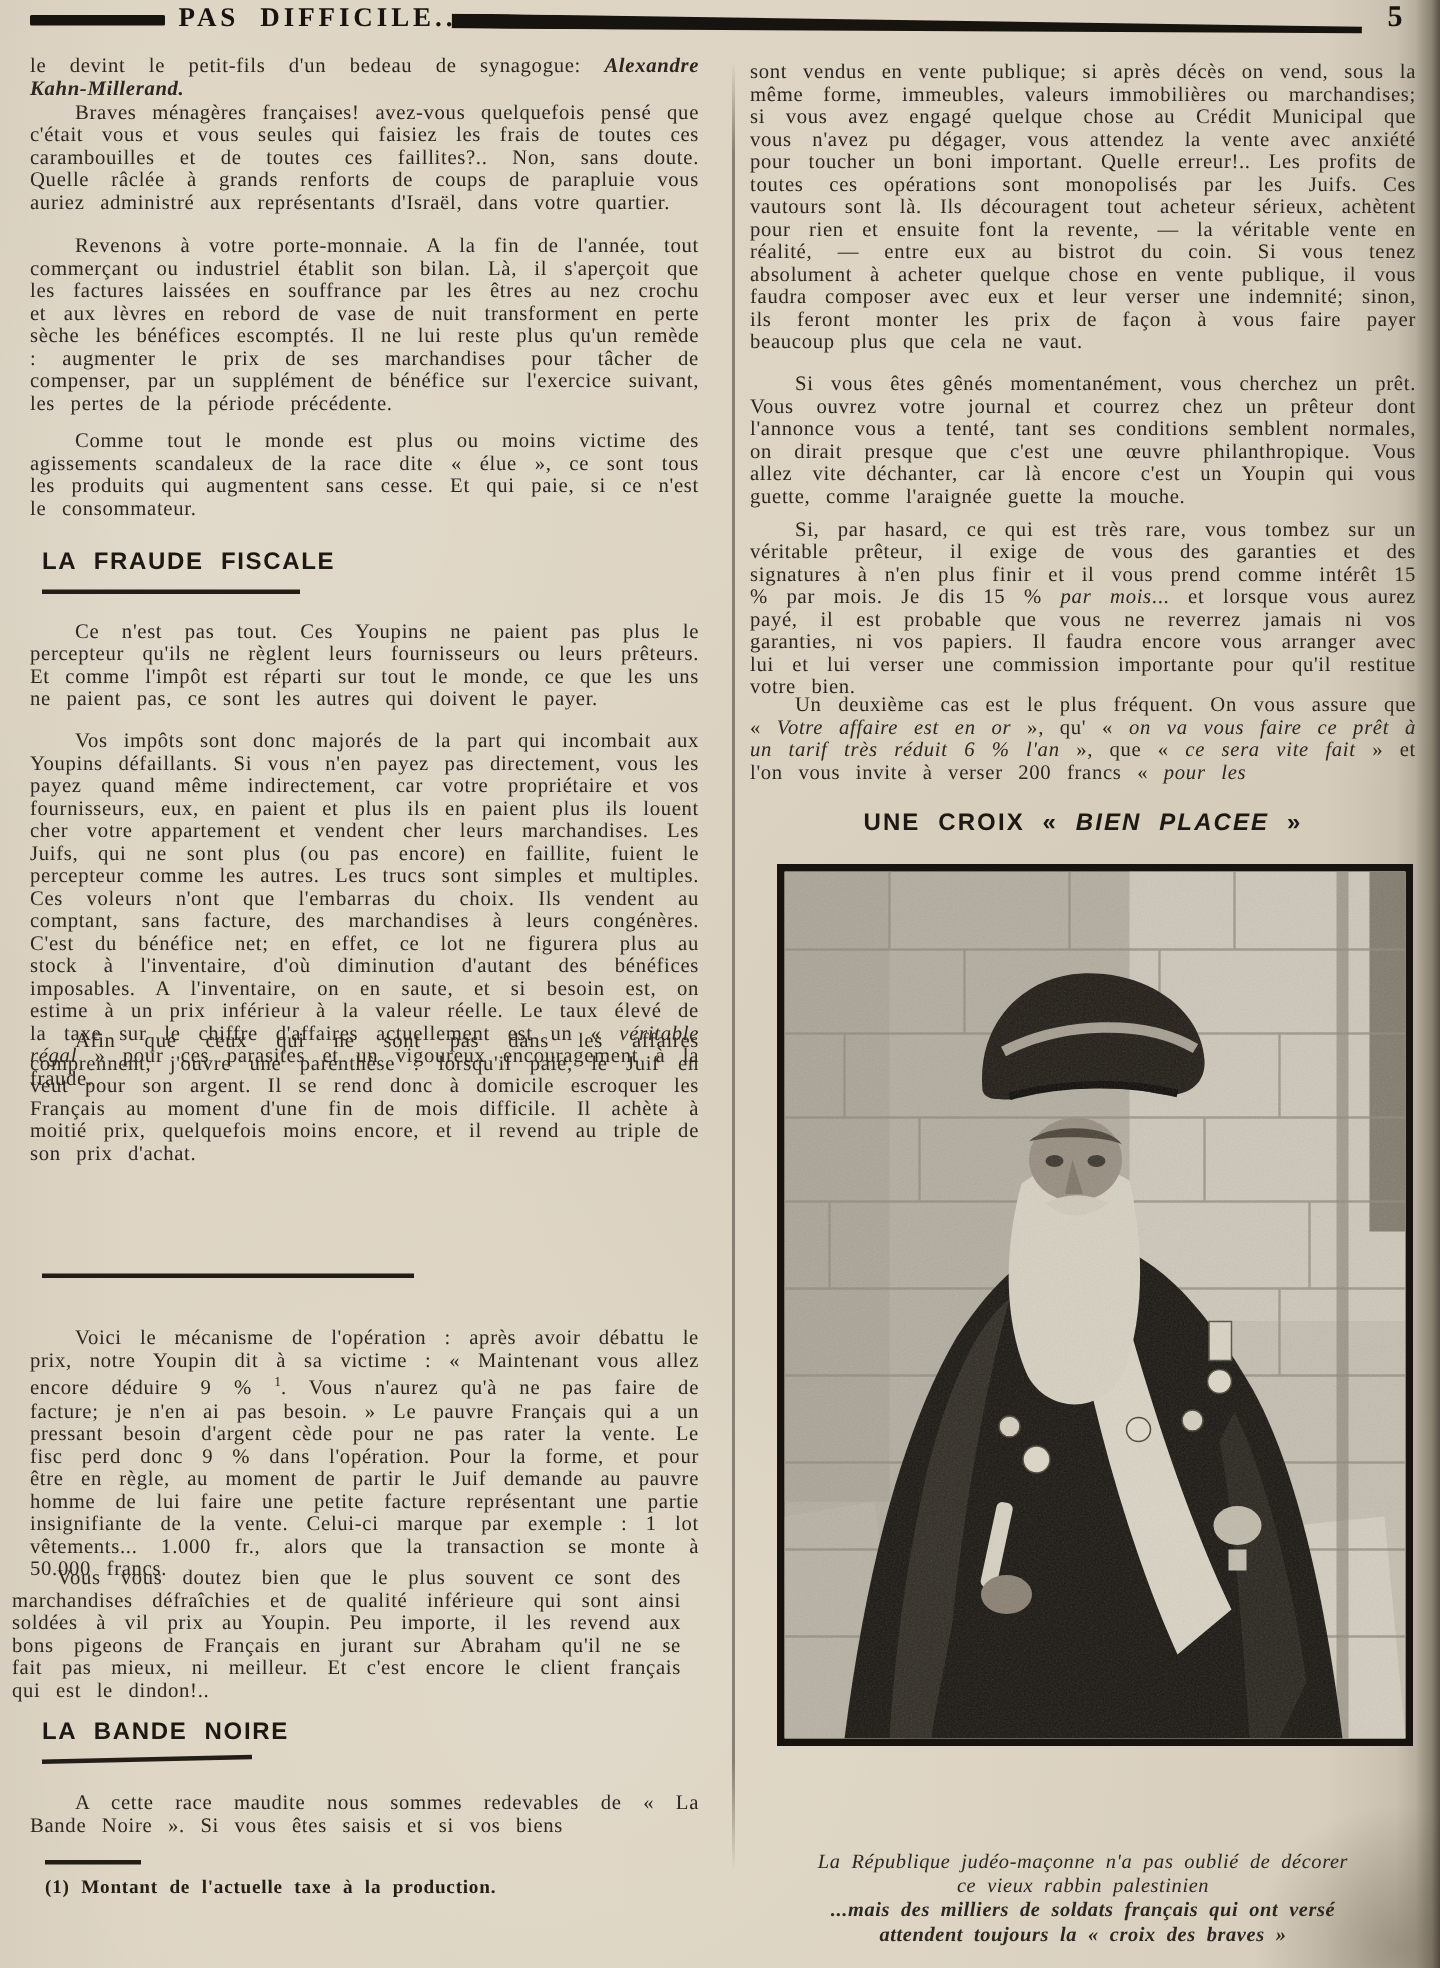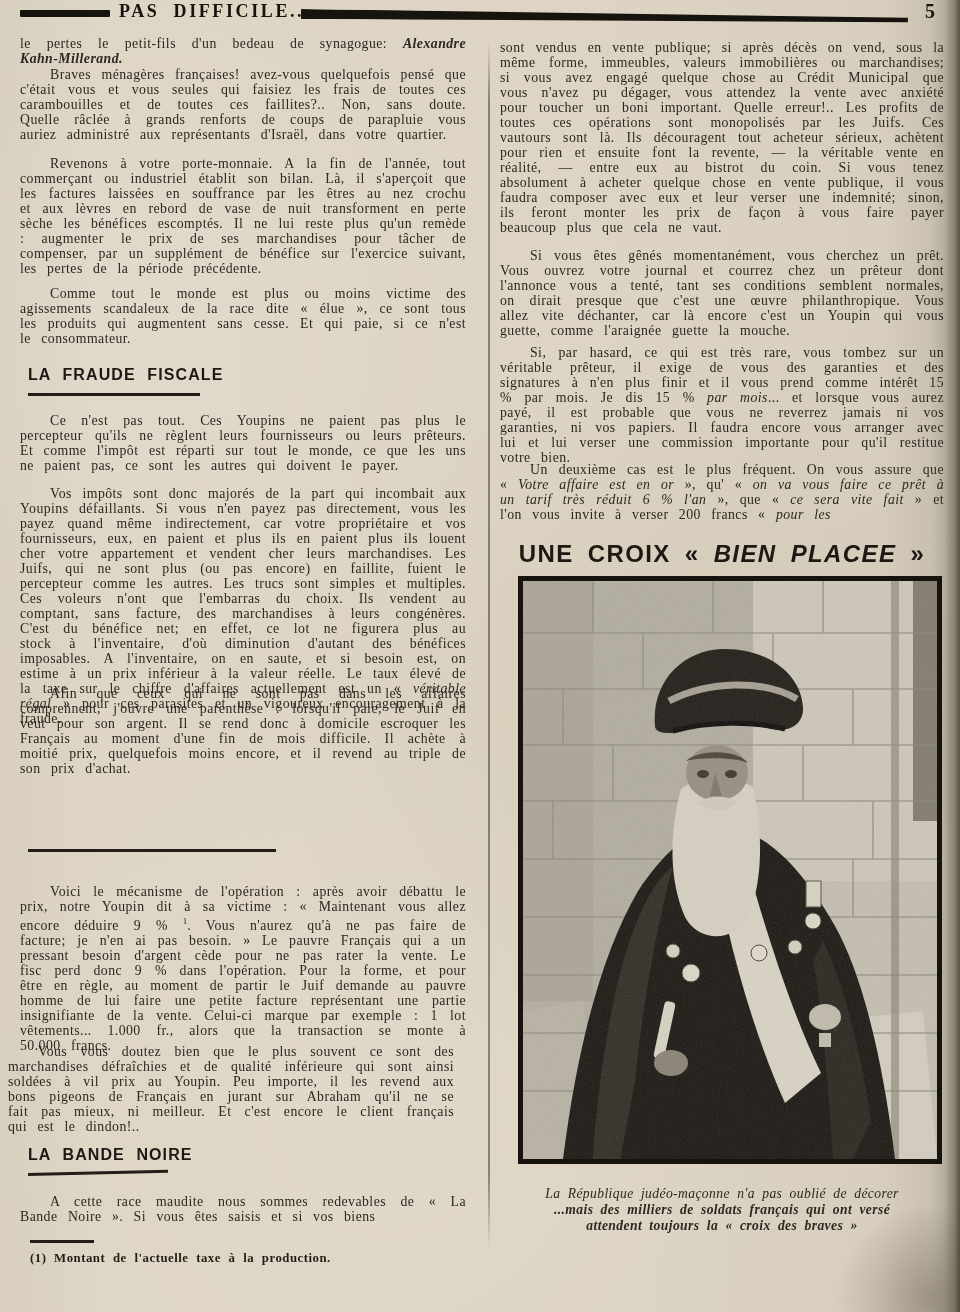--- a/index.html
+++ b/index.html
@@ -35,42 +35,42 @@
   .sec-label{font-family:"Liberation Sans",sans-serif;font-weight:700;font-size:16px;
     letter-spacing:1.1px;word-spacing:6px;color:#1c1813;}
   .sec-underline{height:2.5px;background:#221d16;margin-top:9px;}
   .tilt-up{transform:rotate(-1.3deg);transform-origin:left center;}
   
   .fn-rule{position:absolute;left:30px;top:1240px;width:64px;height:2.5px;background:#221d16;}
   .footnote{position:absolute;left:30px;top:1251px;width:420px;font-weight:700;font-size:12.8px;
     letter-spacing:0.5px;word-spacing:4px;color:#221d16;}
   
   .photo-heading{position:absolute;left:500px;top:540px;width:444px;text-align:center;
-    font-family:"Liberation Sans",sans-serif;font-weight:700;font-size:24px;
+    font-family:"Liberation Sans",sans-serif;font-weight:700;font-size:16px;
     letter-spacing:1.4px;word-spacing:6px;color:#1c1813;}
   .photo{position:absolute;left:518px;top:576px;width:414px;height:578px;
     border:5px solid #17130e;background:#b3ada0;}
-  .caption{position:absolute;left:494px;top:1186px;width:456px;text-align:center;}
+  .caption{position:absolute;left:494px;top:1233px;width:456px;text-align:center;}
   .cap{font-size:13.6px;line-height:16.2px;letter-spacing:0.4px;word-spacing:3.5px;margin:0;}
   .cap-i{font-style:italic;}
   .cap-bi{font-style:italic;font-weight:700;}
 </style>
 </head>
 <body>
 
 <div class="page">
 
   <div class="rule-left"></div>
   <div class="header-title">PAS DIFFICILE...</div>
   <div class="rule-long"></div>
   <div class="page-num">5</div>
   <div class="divider"></div>
 
   <div>
-    <p class="body-par no-indent" style="left:20px;top:36px"><span>le pertes le petit-fils d'un bedeau de synagogue: </span><span class="r-bi">Alexandre Kahn-Millerand.</span></p>
+    <p class="body-par no-indent" style="left:20px;top:36px"><span>le devint le petit-fils d'un bedeau de synagogue: </span><span class="r-bi">Alexandre Kahn-Millerand.</span></p>
     <p class="body-par" style="left:20px;top:67px"><span>Braves ménagères françaises! avez-vous quelquefois pensé que c'était vous et vous seules qui faisiez les frais de toutes ces carambouilles et de toutes ces faillites?.. Non, sans doute. Quelle râclée à grands renforts de coups de parapluie vous auriez administré aux représentants d'Israël, dans votre quartier.</span></p>
     <p class="body-par" style="left:20px;top:156px"><span>Revenons à votre porte-monnaie. A la fin de l'année, tout commerçant ou industriel établit son bilan. Là, il s'aperçoit que les factures laissées en souffrance par les êtres au nez crochu et aux lèvres en rebord de vase de nuit transforment en perte sèche les bénéfices escomptés. Il ne lui reste plus qu'un remède : augmenter le prix de ses marchandises pour tâcher de compenser, par un supplément de bénéfice sur l'exercice suivant, les pertes de la période précédente.</span></p>
     <p class="body-par" style="left:20px;top:286px"><span>Comme tout le monde est plus ou moins victime des agissements scandaleux de la race dite « élue », ce sont tous les produits qui augmentent sans cesse. Et qui paie, si ce n'est le consommateur.</span></p>
 
     <div class="sec-head" style="top:366px">
       <div class="sec-label">LA FRAUDE FISCALE</div>
       <div class="sec-underline" style="width:172px"></div>
     </div>
 
     <p class="body-par" style="left:20px;top:413px"><span>Ce n'est pas tout. Ces Youpins ne paient pas plus le percepteur qu'ils ne règlent leurs fournisseurs ou leurs prêteurs. Et comme l'impôt est réparti sur tout le monde, ce que les uns ne paient pas, ce sont les autres qui doivent le payer.</span></p>
@@ -172,19 +172,20 @@
           <ellipse cx="148" cy="482" rx="17" ry="13" fill="#8a8173"></ellipse>
           <ellipse cx="302" cy="436" rx="16" ry="13" fill="#c0baab"></ellipse>
           <rect x="296" y="452" width="12" height="14" fill="#d3cdbe" opacity="0.9"></rect>
         </g>
         <rect width="414" height="578" filter="url(#grain)" opacity="0.16"></rect>
       </svg>
     </div>
 
     <div class="caption">
       <p class="cap cap-i">La République judéo-maçonne n'a pas oublié de décorer</p>
+      <p class="cap cap-i">ce vieux rabbin palestinien</p>
       <p class="cap cap-bi">...mais des milliers de soldats français qui ont versé</p>
       <p class="cap cap-bi">attendent toujours la « croix des braves »</p>
     </div>
   </div>
 
   <div class="edge-shadow"></div>
 </div>
 
 </body></html>

